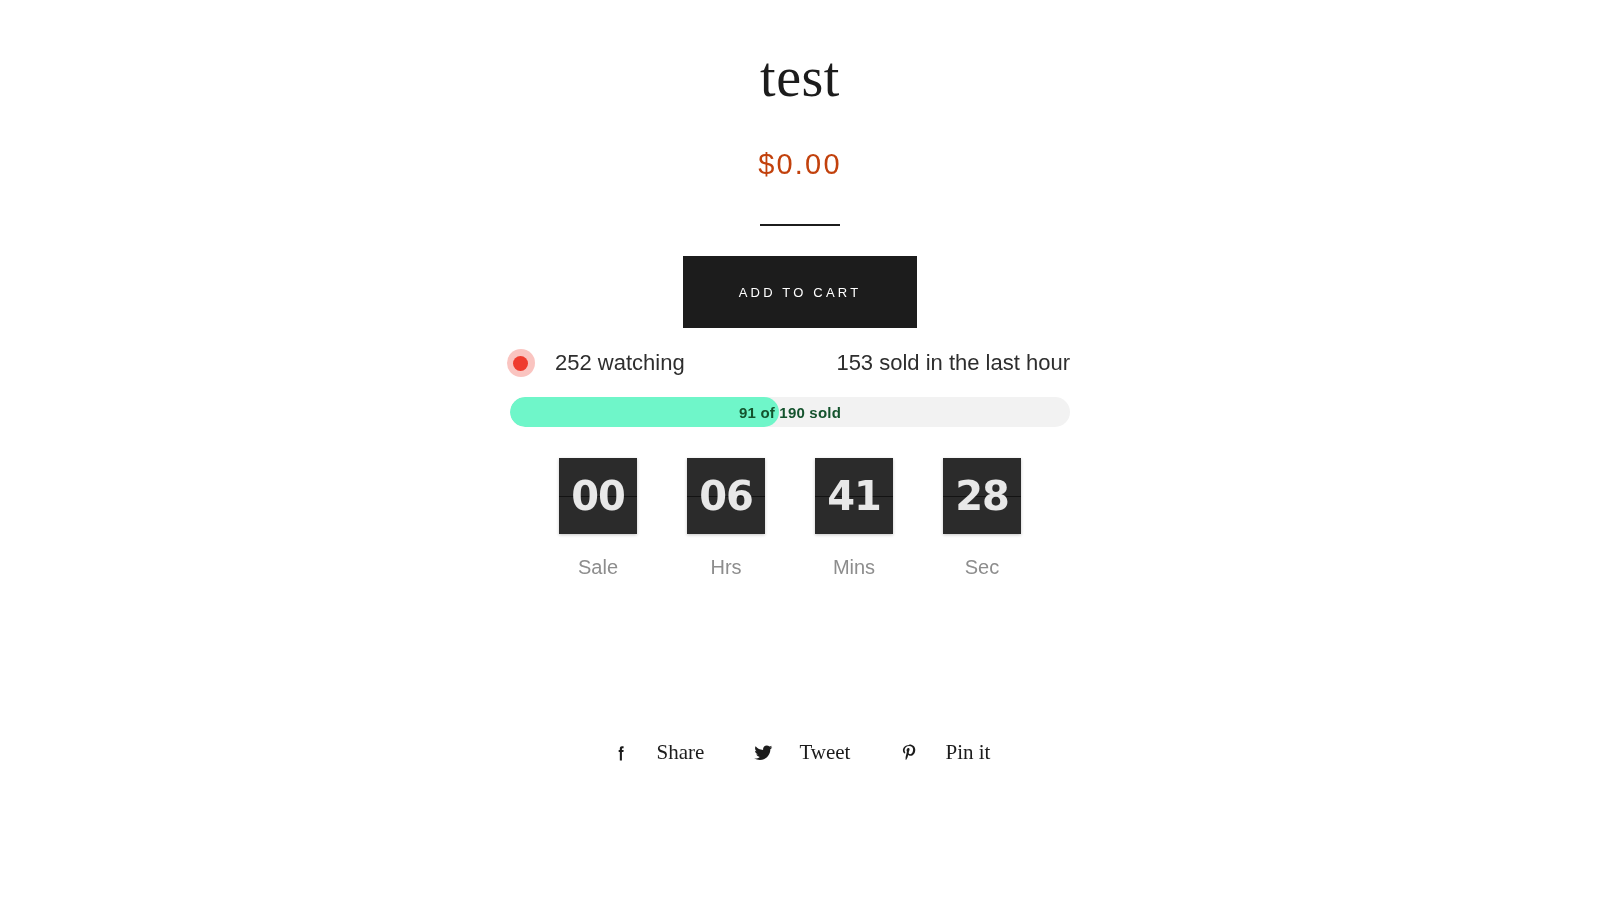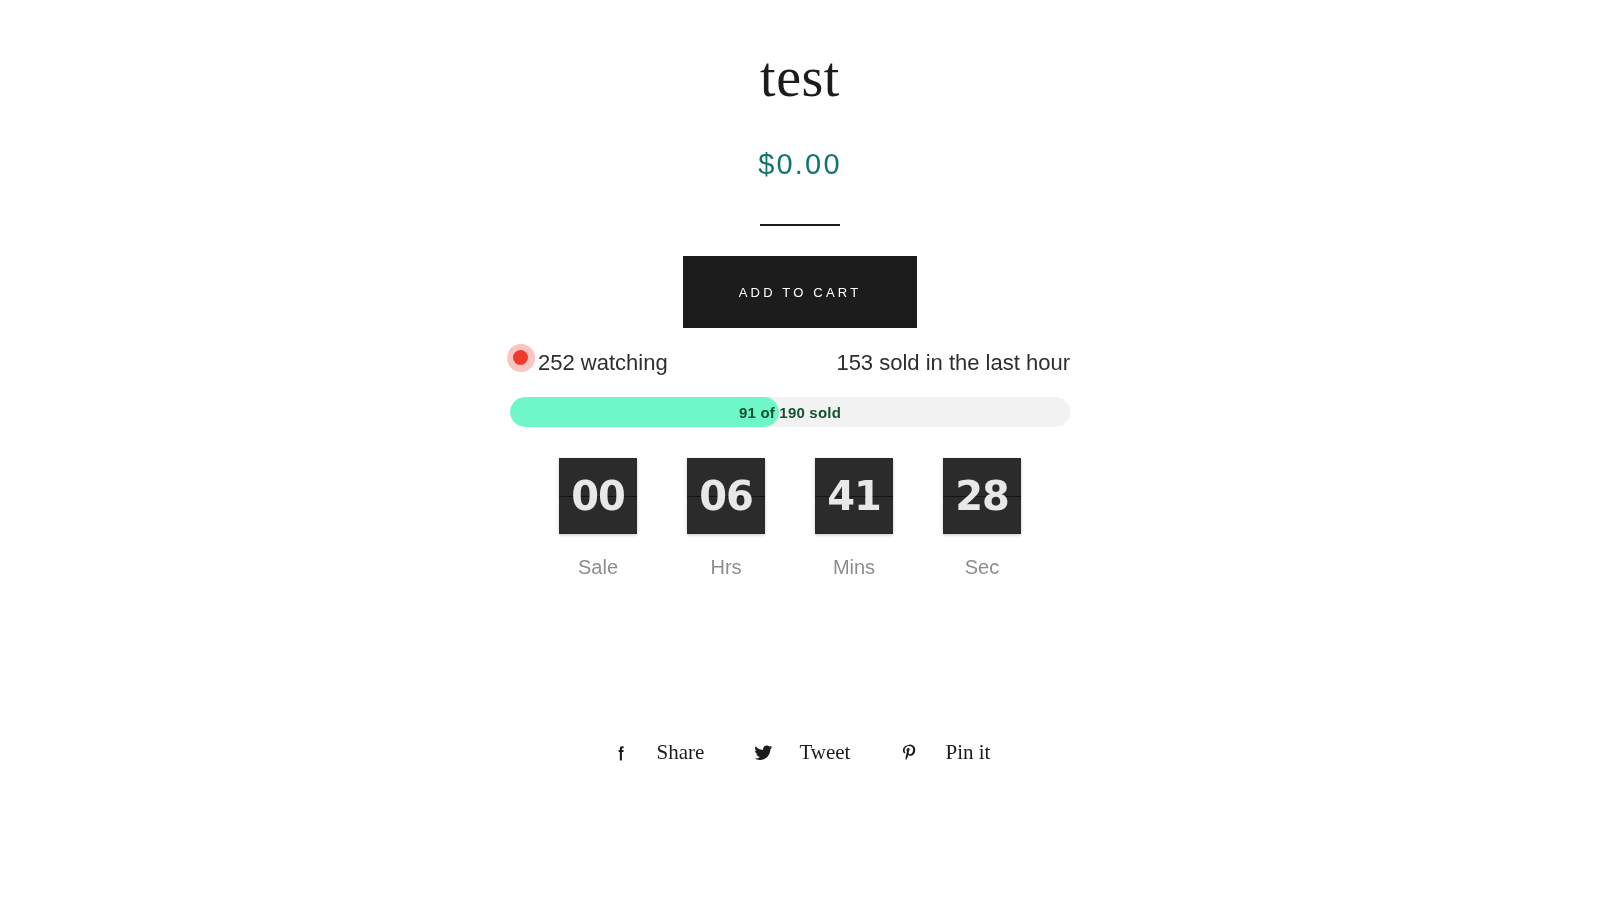--- a/index.html
+++ b/index.html
@@ -38,21 +38,21 @@
   
   .product-price {
     position: absolute;
     top: 148px;
     left: 0;
     width: 1600px;
     text-align: center;
     font-family: "Liberation Sans", sans-serif;
     font-size: 29px;
     font-weight: 400;
-    color: #0f766e;
+    color: #c2410c;
     letter-spacing: 2.2px;
   }
 
   
   .divider-wrap {
     position: absolute;
     top: 224px;
     left: 0;
     width: 1600px;
     display: flex;
@@ -96,21 +96,22 @@
     top: 346px;
     left: 510px;
     width: 560px;
     height: 34px;
     display: flex;
     align-items: center;
     justify-content: space-between;
   }
   .watching-group {
     display: flex;
-    gap: 10px;
+    align-items: center;
+    gap: 27px;
   }
   .pulse-dot {
     position: relative;
     width: 15px;
     height: 15px;
     border-radius: 50%;
     background: #f03c2e;
     flex: 0 0 auto;
     margin-left: 3px;
   }

